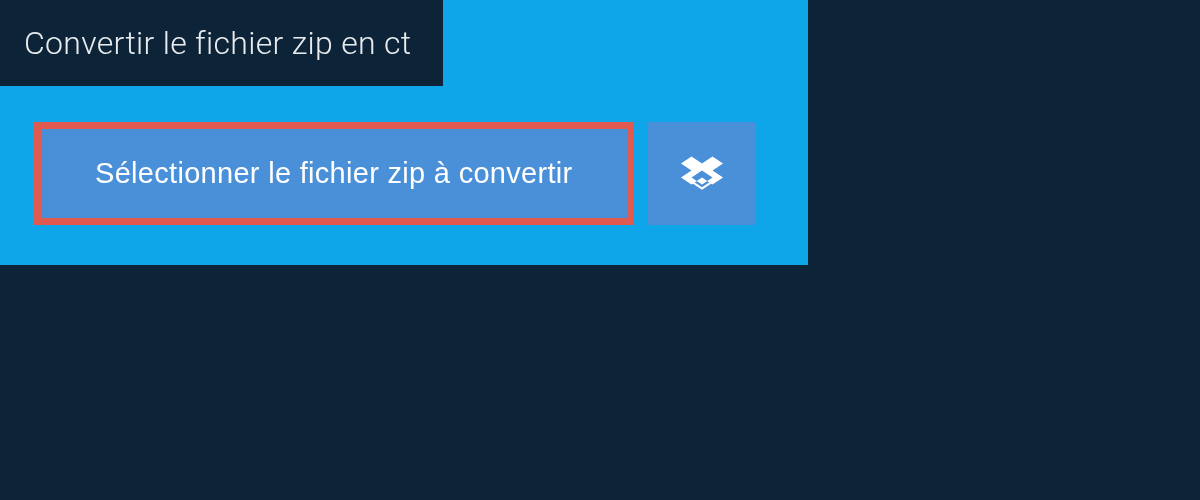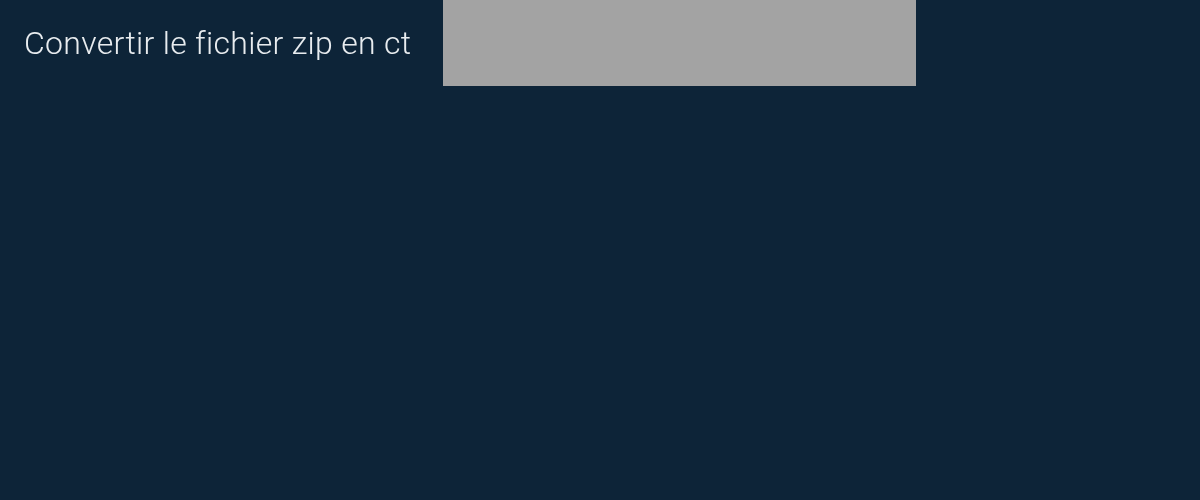--- a/index.html
+++ b/index.html
@@ -8,22 +8,22 @@
       box-sizing: border-box;
     }
     body {
       width: 1200px;
       height: 500px;
       background: #0d2438;
       font-family: -apple-system, BlinkMacSystemFont, "Segoe UI", Roboto, Helvetica, Arial, sans-serif;
       overflow: hidden;
     }
     .container {
-      background: #a3a3a3;
-      width: 916px;
+      background: #0ea5e9;
+      width: 808px;
       position: relative;
     }
     .title-tab {
       background: #0d2438;
       display: inline-block;
       padding: 24px 32px 24px 24px;
       color: #e8ecef;
       font-size: 32px;
       font-weight: 300;
       letter-spacing: 0.3px;
@@ -65,13 +65,24 @@
       width: 42px;
       height: 42px;
       fill: #ffffff;
     }
   </style>
 </head>
 <body>
 
 <div class="container">
   <div class="title-tab">Convertir le fichier zip en ct</div>
+  <div class="upload-section">
+    <div class="select-button-wrapper">
+      <button class="select-button">Sélectionner le fichier zip à convertir</button>
+    </div>
+    <button class="dropbox-button">
+      <svg class="dropbox-icon-svg" viewBox="0 0 24 24">
+        <path d="M6 2L0 6l6 4-6 4 6 4 6-4 6 4 6-4-6-4 6-4-6-4-6 4zM6 14l6-4 6 4-6 4z"></path>
+        <path d="M6 15.5l6 4 6-4v1.5l-6 4-6-4z"></path>
+      </svg>
+    </button>
+  </div>
 </div>
 
 </body></html>

